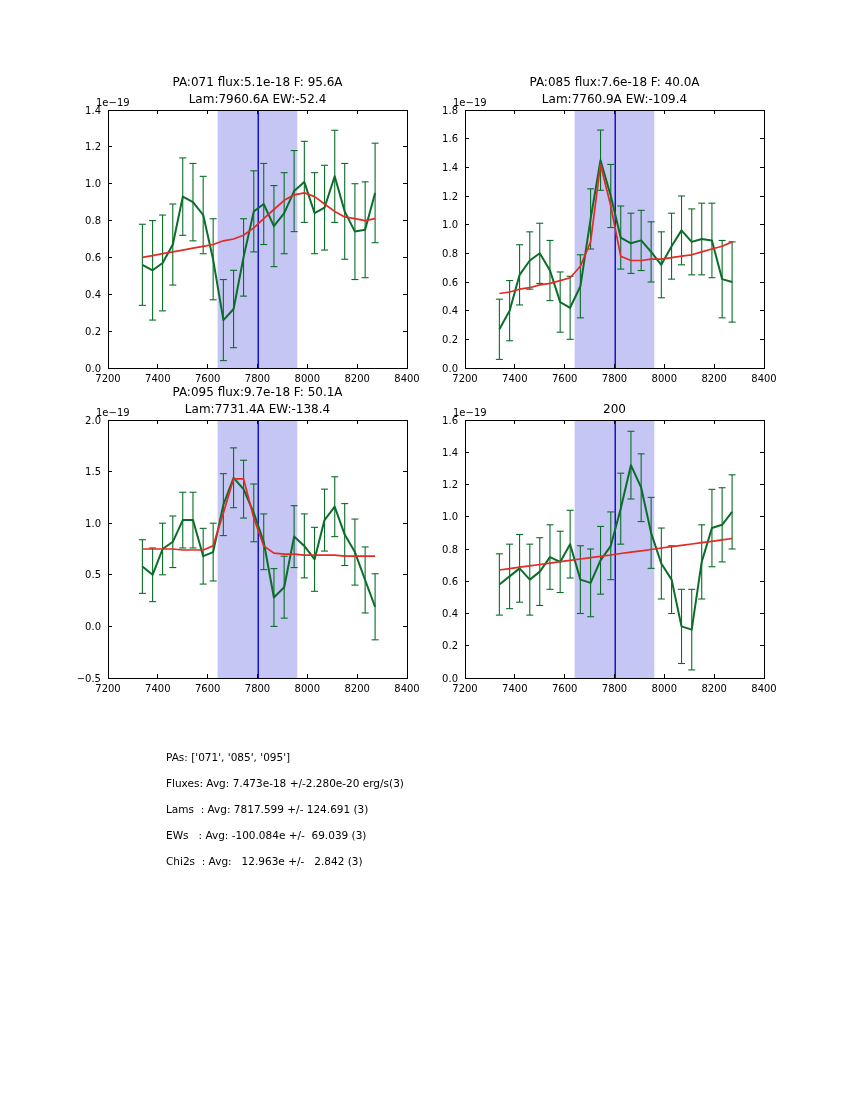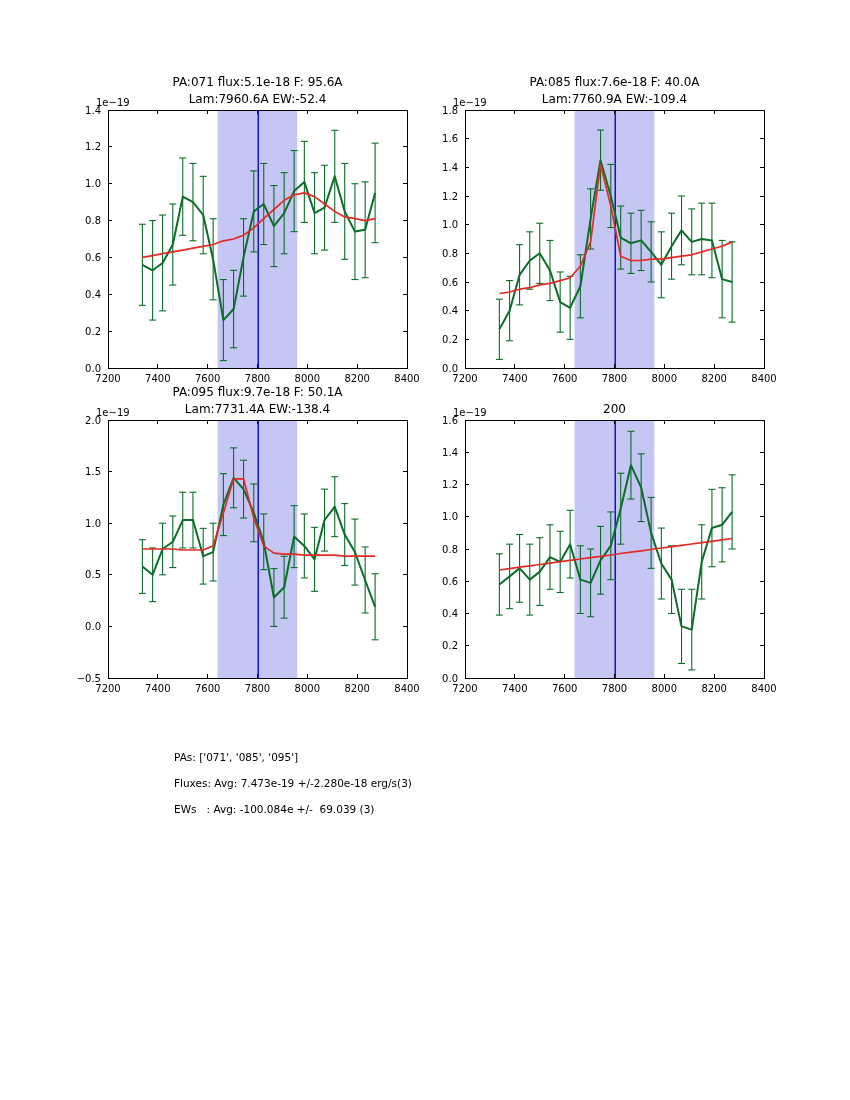--- a/index.html
+++ b/index.html
@@ -1,20 +1,20 @@
 <!DOCTYPE html>
 <html><head>
 <meta charset="utf-8">
 <style>
   html,body{margin:0;padding:0;background:#fff;}
   .fig{position:relative;width:850px;height:1100px;background:#ffffff;overflow:hidden;
        font-family:"DejaVu Sans","Liberation Sans",sans-serif;}
   .chart{position:absolute;width:364px;height:330px;}
   .chart svg{overflow:visible;display:block;}
-  .summary{position:absolute;left:166px;top:744px;color:#000;font-size:10.5px;margin-left:8px;}
+  .summary{position:absolute;left:166px;top:744px;color:#000;font-size:10.5px;}
   .summary div{white-space:pre;line-height:26px;height:26px;}
 </style>
 </head>
 <body>
 
 <div class="fig">
   <div class="chart" style="left:58px;top:65px;">
       <svg width="364" height="330" viewBox="0 0 364 330">
         <rect x="159.6" y="45" width="79.7" height="258" fill="#c6c6f4"></rect>
         <line x1="200.24749999999997" y1="45" x2="200.24749999999997" y2="303" stroke="#1414cc" stroke-width="1.5"></line>
@@ -544,16 +544,18 @@
         <text x="43" y="113.00000000000003" font-size="10" fill="#000" text-anchor="end" font-family="&quot;DejaVu Sans&quot;,&quot;Liberation Sans&quot;,sans-serif">1.2</text>
         <text x="43" y="80.75000000000003" font-size="10" fill="#000" text-anchor="end" font-family="&quot;DejaVu Sans&quot;,&quot;Liberation Sans&quot;,sans-serif">1.4</text>
         <text x="43" y="48.5" font-size="10" fill="#000" text-anchor="end" font-family="&quot;DejaVu Sans&quot;,&quot;Liberation Sans&quot;,sans-serif">1.6</text>
         <text x="38" y="41" font-size="10" fill="#000" text-anchor="start" font-family="&quot;DejaVu Sans&quot;,&quot;Liberation Sans&quot;,sans-serif">1e−19</text>
         <text x="199.5" y="38" font-size="12" fill="#000" text-anchor="middle" font-family="&quot;DejaVu Sans&quot;,&quot;Liberation Sans&quot;,sans-serif">200</text>
       </svg>
     </div>
 
   <div class="summary">
     <div>PAs: ['071', '085', '095']</div>
-    <div>Fluxes: Avg: 7.473e-19 +/-2.280e-18 erg/s(3)</div>
+    <div>Fluxes: Avg: 7.473e-18 +/-2.280e-20 erg/s(3)</div>
+    <div>Lams  : Avg: 7817.599 +/- 124.691 (3)</div>
     <div>EWs   : Avg: -100.084e +/-  69.039 (3)</div>
+    <div>Chi2s  : Avg:   12.963e +/-   2.842 (3)</div>
   </div>
 </div>
 
 </body></html>

